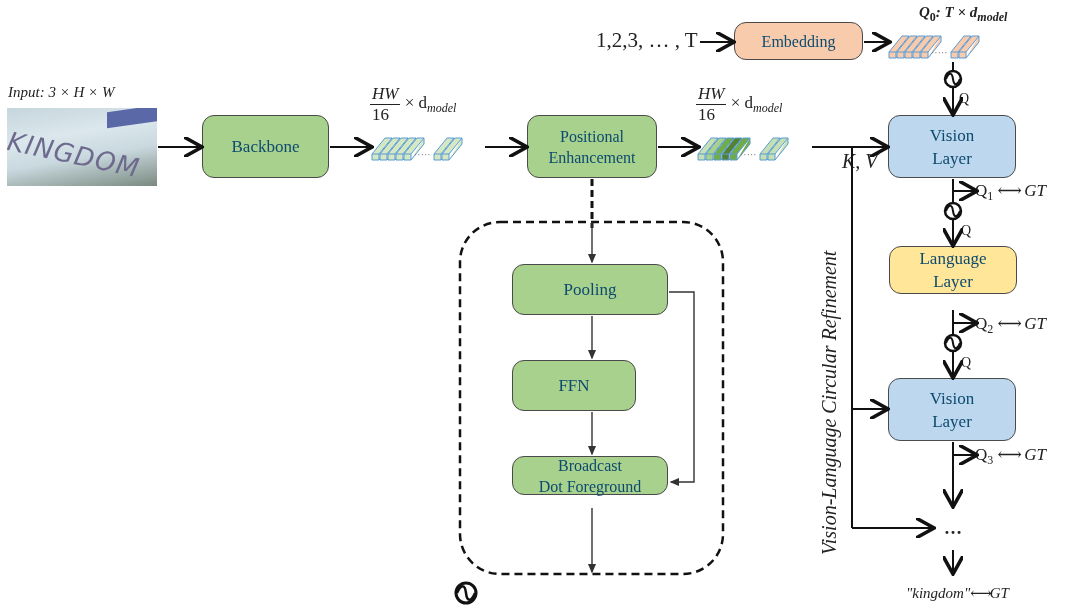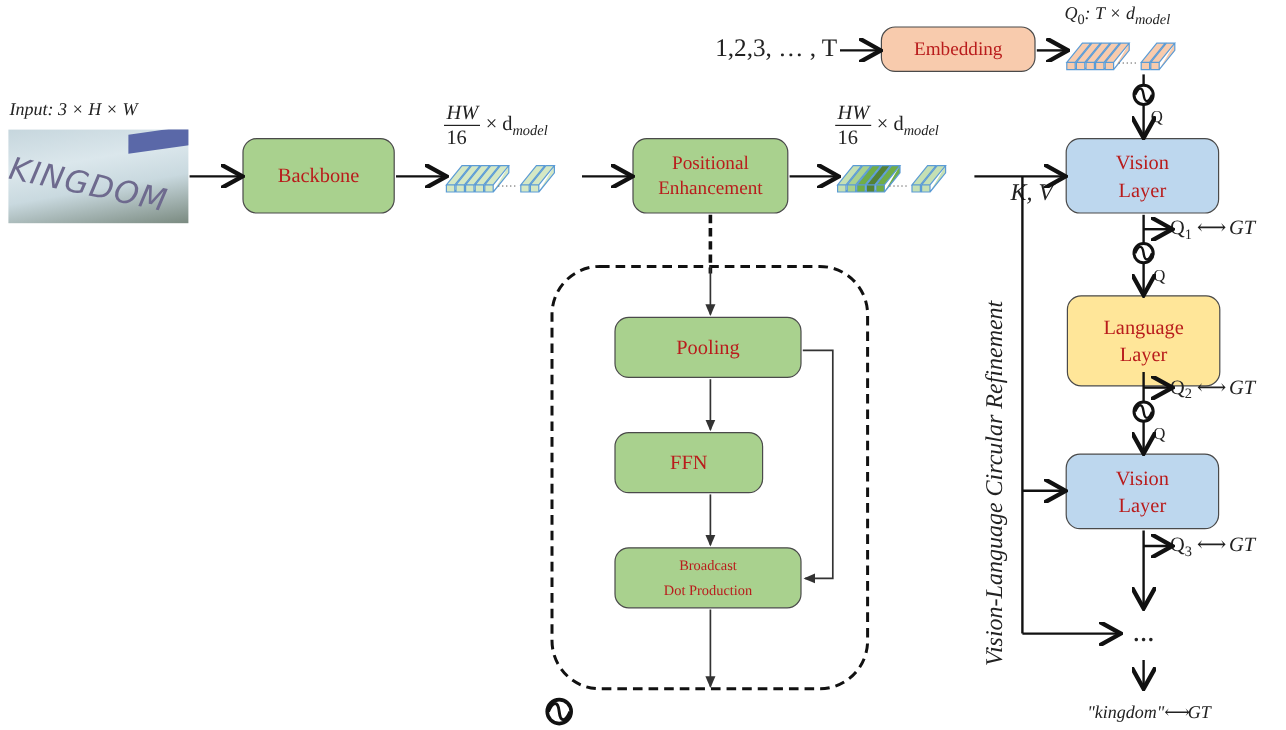--- a/index.html
+++ b/index.html
@@ -1,20 +1,20 @@
 <!DOCTYPE html>
 <html><head>
 <meta charset="utf-8">
 <style>
   html, body { margin:0; padding:0; background:#ffffff; }
   body { width:1072px; height:608px; position:relative; overflow:hidden;
          font-family:"Liberation Serif","DejaVu Serif",serif; color:#222; }
   .box { position:absolute; box-sizing:border-box; border:1.6px solid #4a4a4a; border-radius:12px;
          display:flex; align-items:center; justify-content:center; text-align:center;
-         font-size:17px; line-height:23px; color:#b91c1c; }
+         font-size:17px; line-height:23px; color:#0c4a6e; }
   .green { background:#a9d18e; }
   .blue  { background:#bdd7ee; }
   .yellow{ background:#ffe699; }
   .orange{ background:#f8cbad; }
   .math { font-family:"Liberation Serif","DejaVu Serif",serif; font-style:italic; }
   .lbl { position:absolute; white-space:nowrap; font-size:17px; }
   svg.overlay { position:absolute; left:0; top:0; }
   .frac { display:inline-flex; flex-direction:column; align-items:flex-start; vertical-align:middle; font-size:17px; line-height:20px; }
   .frac .num { border-bottom:1.4px solid #222; padding:0 2px; font-style:italic; }
   .frac .den { padding:0 2px; }
@@ -48,30 +48,30 @@
 <div class="box orange" style="left:734px;top:22px;width:129px;height:38px;font-size:16px;">
   <span>Embedding</span>
 </div>
 
 <div class="box green" style="left:512px;top:264px;width:156px;height:51px;">
   <span>Pooling</span>
 </div>
 <div class="box green" style="left:512px;top:360px;width:124px;height:51px;">
   <span>FFN</span>
 </div>
-<div class="box green" style="left:512px;top:456px;width:156px;height:51px;flex-direction:column;font-size:12px;line-height:21px;">
+<div class="box green" style="left:512px;top:456px;width:156px;height:39px;flex-direction:column;font-size:16px;line-height:21px;">
   <span>Broadcast</span>
-  <span>Dot Production</span>
+  <span>Dot Foreground</span>
 </div>
 
 <div class="box blue" style="left:888px;top:115px;width:128px;height:63px;flex-direction:column;">
   <span>Vision</span>
   <span>Layer</span>
 </div>
-<div class="box yellow" style="left:889px;top:246px;width:128px;height:76px;flex-direction:column;">
+<div class="box yellow" style="left:889px;top:246px;width:128px;height:48px;flex-direction:column;">
   <span>Language</span>
   <span>Layer</span>
 </div>
 <div class="box blue" style="left:888px;top:378px;width:128px;height:63px;flex-direction:column;">
   <span>Vision</span>
   <span>Layer</span>
 </div>
 
 <div class="lbl" style="left:370px;top:84px;">
   <span class="frac">
@@ -82,21 +82,21 @@
 </div>
 <div class="lbl" style="left:696px;top:84px;">
   <span class="frac">
       <span class="num">HW</span>
       <span class="den">16</span>
     </span>
   <span>× d</span><span class="sub">model</span>
 </div>
 
 <div class="lbl" style="left:596px;top:28px;font-size:21px;">1,2,3, … , T</div>
-<div class="lbl" style="left:887px;top:4px;font-size:15px;">
+<div class="lbl" style="left:919px;top:4px;font-size:15px;font-weight:bold;">
   <span class="math">Q</span><span class="sub" style="font-style:normal;">0</span><span class="math">: T × d</span><span class="sub">model</span>
 </div>
 
 <div class="lbl math" style="left:842px;top:122px;font-size:20px;margin-top:28px;">K, V</div>
 
 <div class="vert" style="left:818px;top:555px;">Vision-Language Circular Refinement</div>
 
 <div class="lbl" style="left:959px;top:91px;font-size:14px;">Q</div>
 <div class="lbl" style="left:961px;top:223px;font-size:14px;">Q</div>
 <div class="lbl" style="left:961px;top:355px;font-size:14px;">Q</div>

